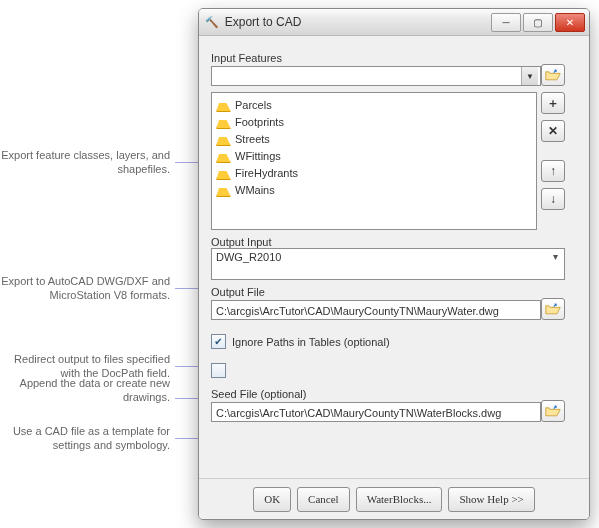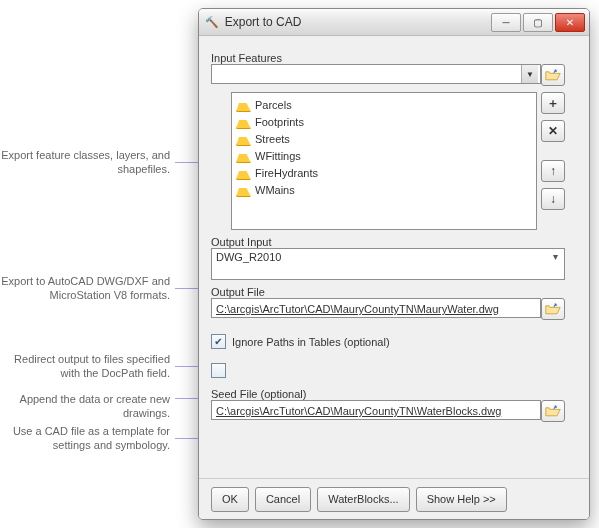--- a/index.html
+++ b/index.html
@@ -100,22 +100,21 @@
   }
 
   .label {
     display: block;
     margin-top: 6px;
     color: #333;
   }
 
   .dd-row {
     display: flex;
-    align-items: flex-start;
-    text-decoration: underline;
+    align-items: flex-end;
   }
 
   .dropdown {
     flex: 1;
     border: 1px solid #8e8e8e;
     background: #fff;
     height: 20px;
     box-sizing: border-box;
     position: relative;
   }
@@ -177,21 +176,20 @@
     font-size: 12px;
     color: #333;
     box-sizing: border-box;
   }
   .side-btn.folder { background: linear-gradient(to bottom, #fff, #e9e9e9); }
 
   .feature-area {
     display: flex;
     gap: 4px;
     margin-top: 6px;
-    margin-left: 20px;
   }
   .listbox {
     flex: 1;
     height: 128px;
     border: 1px solid #8e8e8e;
     background: #fff;
     padding: 4px 2px;
     overflow: hidden;
   }
   .list-item {
@@ -238,23 +236,24 @@
 
   
   .button-bar {
     position: absolute;
     left: 0; right: 0; bottom: 0;
     height: 40px;
     background: #f0f0f0;
     border-top: 1px solid #ccc;
     display: flex;
     align-items: center;
-    justify-content: flex-start;
+    justify-content: center;
     gap: 6px;
     padding: 0 12px;
+    font-family: Liberation Serif, serif;
   }
   .btn {
     height: 23px;
     padding: 0 10px;
     border: 1px solid #8e8e8e;
     border-radius: 3px;
     background: linear-gradient(to bottom, #fdfdfd, #e3e3e3);
     display: flex;
     align-items: center;
     justify-content: center;
@@ -270,21 +269,21 @@
 
 <div class="callout" style="top:148px">
   <span>Export feature classes, layers, and shapefiles.</span>
 </div>
 <div class="callout" style="top:274px">
   <span>Export to AutoCAD DWG/DXF and MicroStation V8 formats.</span>
 </div>
 <div class="callout" style="top:352px">
   <span>Redirect output to files specified with the DocPath field.</span>
 </div>
-<div class="callout" style="top:392px">
+<div class="callout" style="top:376px">
   <span>Append the data or create new drawings.</span>
 </div>
 <div class="callout" style="top:424px">
   <span>Use a CAD file as a template for settings and symbology.</span>
 </div>
 
 <div class="callout-line" style="top:162px; left:175px; width:58px"></div>
 <div class="callout-dot" style="top:159px; left:232px"></div>
 
 <div class="callout-line" style="top:288px; left:175px; width:36px"></div>

